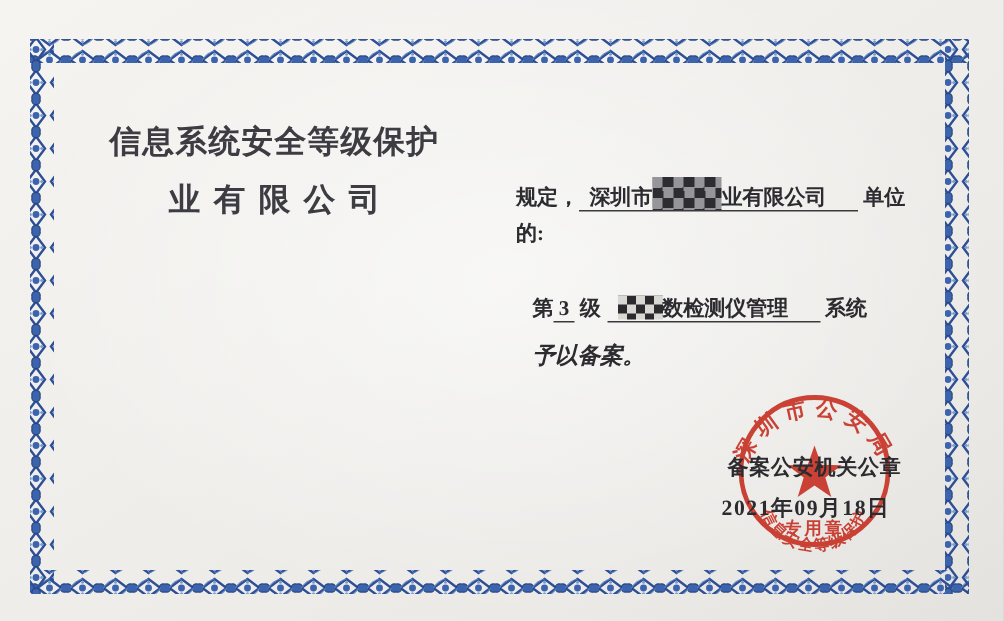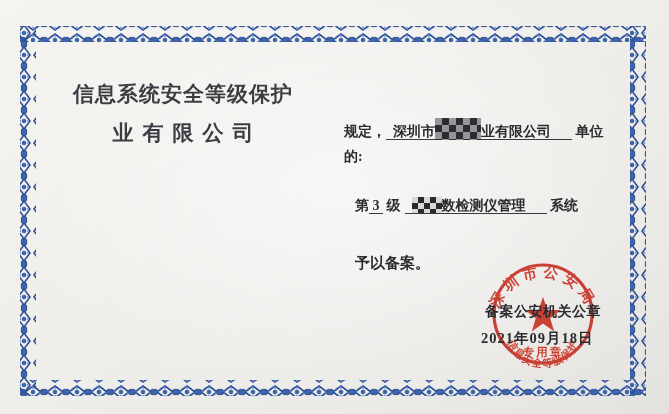--- a/index.html
+++ b/index.html
@@ -85,21 +85,21 @@
   </div>
 
   <div class="abs body-txt" style="left:344px;top:150px;">的:</div>
 
   <div class="abs body-txt" style="left:355px;top:197px;text-align:right;">
     <span>第</span><span class="uline">&nbsp;<span>3</span>&nbsp;</span>
     <span>级</span><span class="uline" style="margin-left:4px;">&nbsp;&nbsp;<span class="mosaic mosaic-system"></span><span>数检测仪管理</span>&nbsp;&nbsp;&nbsp;&nbsp;&nbsp;&nbsp;</span>
     <span>系统</span>
   </div>
 
-  <div class="abs body-txt" style="left:355px;top:256px;font-size:15px;">予以备案。</div>
+  <div class="abs body-txt" style="left:355px;top:231px;font-size:15px;font-style:italic;">予以备案。</div>
 
 
 
   <svg class="abs seal" viewBox="0 0 122 128">
     <defs>
       <path id="arcTop" d="M 14 74 A 46 46 0 1 1 108 74" fill="none"></path>
       <path id="arcMid" d="M 24 80 A 37 37 0 0 0 98 80" fill="none"></path>
     </defs>
     <circle cx="61" cy="64" r="49" fill="none" stroke="#c73527" stroke-width="3.2"></circle>
     <polygon fill="#c73527" points="61,47 65.5,59.9 79.1,60.1 68.2,68.3 72.2,81.4 61,73.6 49.8,81.4 53.8,68.3 42.9,60.1 56.5,59.9"></polygon>

